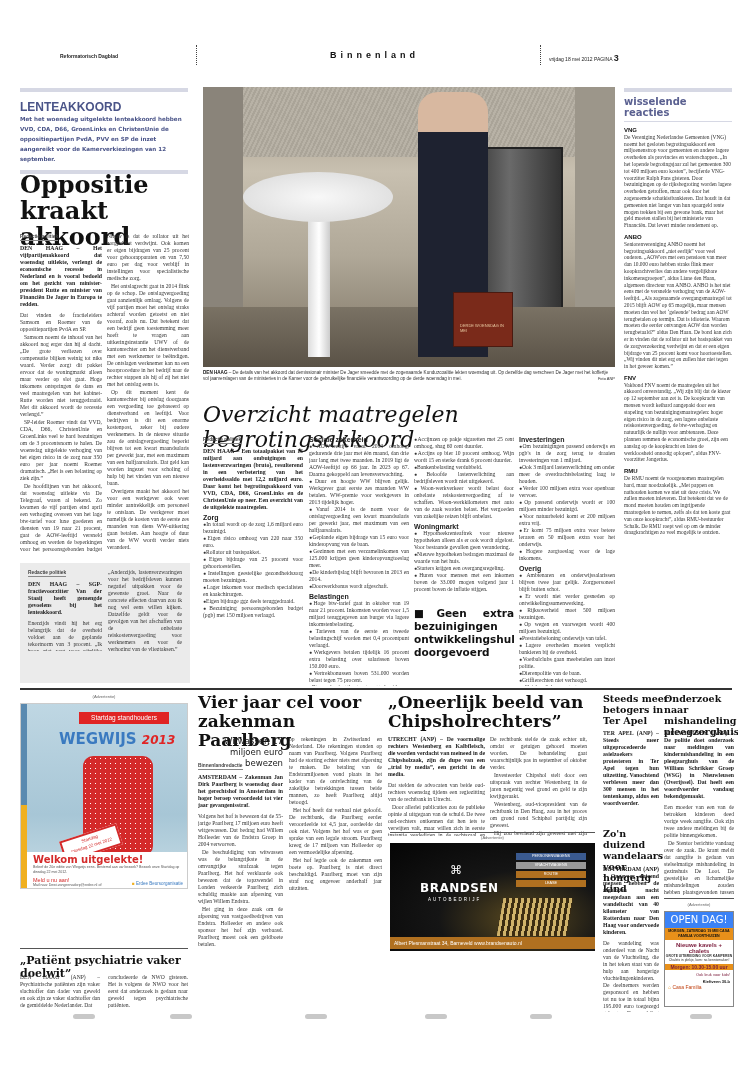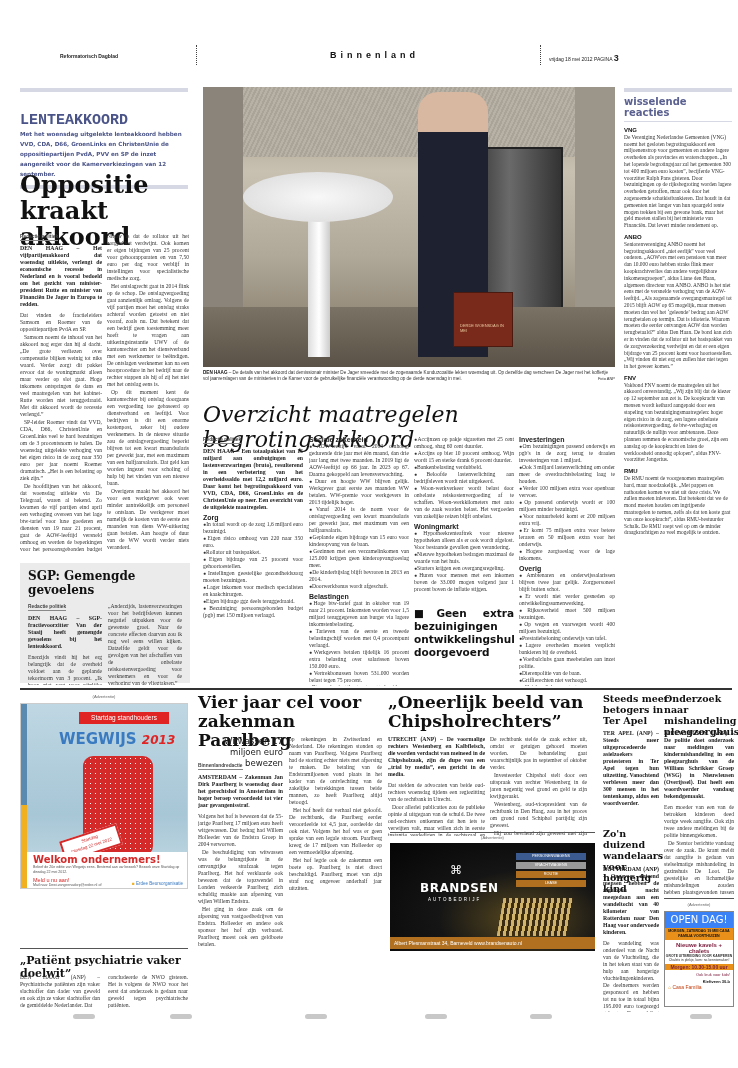--- a/index.html
+++ b/index.html
@@ -17,21 +17,21 @@
 
   
   .hdr-paper { left: 60px; top: 53px; font-family: "Liberation Sans", sans-serif; font-size: 5px; font-weight: bold; color: #222; }
   .hdr-section { left: 330px; top: 50px; font-family: "Liberation Sans", sans-serif; font-size: 9px; font-weight: bold; letter-spacing: 4px; color: #111; }
   .hdr-date { left: 549px; top: 53px; font-family: "Liberation Sans", sans-serif; font-size: 5px; color: #222; }
   .hdr-date b { font-size: 9px; }
 
   
   .lente-box { left: 20px; top: 88px; width: 168px; }
   .bar { height: 4px; background: #d6d8e4; }
-  .lente-title { font-family: Liberation Mono, monospace; font-weight: bold; font-size: 15px; color: #4a5488; margin-top: 20px; }
+  .lente-title { font-family: Liberation Sans, sans-serif; font-weight: bold; font-size: 12px; color: #4a5488; margin-top: 8px; }
   .lente-text { font-family: "DejaVu Sans", sans-serif; font-weight: bold; font-size: 5.6px; line-height: 10px; color: #4a5488; }
 
   .headline-opp { left: 20px; top: 172px; width: 175px; font-family: "DejaVu Serif", serif; font-weight: bold; font-size: 24px; line-height: 26px; color: #111; }
 
   .photo { left: 203px; top: 87px; width: 412px; height: 280px; background: linear-gradient(180deg, #9a9080 0%, #c8c0b0 30%, #b0a898 60%, #7a7060 100%); overflow: hidden; }
   .photo .ceiling { position: absolute; left: 0; top: 0; width: 100%; height: 70px; background: repeating-linear-gradient(115deg, #aaa498 0 2px, #b8b2a6 2px 4px); }
   .photo .wall-l { position: absolute; left: 0; top: 0; width: 40px; height: 100%; background: #8a847a; }
   .photo .wall-r { position: absolute; right: 0; top: 0; width: 40px; height: 100%; background: #9c968a; }
   .photo .door { position: absolute; left: 270px; top: 60px; width: 90px; height: 200px; background: linear-gradient(90deg, #3a3a3a, #6a6a6a 40%, #333); border: 2px solid #222; }
   .photo .floor { position: absolute; left: 0; bottom: 0; width: 100%; height: 60px; background: linear-gradient(180deg, #7a7264, #5a5246); }
@@ -127,21 +127,20 @@
 </div>
 <div class="abs body-text" style="left:107px;top:233px;width:82px;height:320px;overflow:hidden;">
   <p class="first">Nieuw is dat de rollator uit het zorgpakket verdwijnt. Ook komen er eigen bijdragen van 25 procent voor gehoorapparaten en van 7,50 euro per dag voor verblijf in instellingen voor specialistische medische zorg.</p>
   <p>Het ontslagrecht gaat in 2014 flink op de schop. De ontslagvergoeding gaat aanzienlijk omlaag. Volgens de vijf partijen moet het ontslag straks achteraf worden getoetst en niet vooraf, zoals nu. Dat betekent dat een bedrijf geen toestemming meer hoeft te vragen aan uitkeringsinstantie UWV of de kantonrechter om het dienstverband met een werknemer te beëindigen. De ontslagen werknemer kan na een hoorprocedure in het bedrijf naar de rechter stappen als hij of zij het niet met het ontslag eens is.</p>
   <p>Op dit moment kent de kantonrechter bij ontslag doorgaans een vergoeding toe gebaseerd op dienstverband en leeftijd. Voor bedrijven is dit een enorme kostenpost, zeker bij oudere werknemers. In de nieuwe situatie zou de ontslagvergoeding beperkt blijven tot een kwart maandsalaris per gewerkt jaar, met een maximum van een halfjaarsalaris. Dat geld kan worden ingezet voor scholing of hulp bij het vinden van een nieuwe baan.</p>
   <p>Overigens maakt het akkoord het voor een werkgever ook weer minder aantrekkelijk om personeel te ontslaan. De werkgever moet namelijk de kosten van de eerste zes maanden van diens WW-uitkering gaan betalen. Aan hoogte of duur van de WW wordt verder niets veranderd.</p>
   <p>De maatregelen zouden het begrotingstekort in 2013 met 12,2 miljard euro moeten verlagen tot 2,9 procent van het bbp. Ze leiden tot 2 procent aan koopkrachtverlies. Volgens premier Rutte is de pijn evenwichtig verdeeld over de verschillende inkomensgroepen.</p>
 </div>
 
 <div class="abs sgp">
-  <div class="sgp-title">SGP: Gemengde gevoelens</div>
   <div style="display:flex;gap:6px;">
     <div class="body-text" style="width:75px;height:82px;overflow:hidden;">
       <div class="byline">Redactie politiek</div>
       <div class="lede">DEN HAAG – SGP-fractievoorzitter Van der Staaij heeft gemengde gevoelens bij het lenteakkoord.</div>
       <p class="first" style="margin-top:4px;">Enerzijds vindt hij het erg belangrijk dat de overheid voldoet aan de geplande tekortnorm van 3 procent. „Ik hoop niet weg voor pijnlijke maatregelen”, aldus de SGP-er vanochtend.</p>
     </div>
     <div class="body-text" style="width:75px;height:82px;overflow:hidden;">
       <p class="first">„Anderzijds, lastenverzwaringen voor het bedrijfsleven kunnen negatief uitpakken voor de gewenste groei. Naar de concrete effecten daarvan zou ik nog wel eens willen kijken. Datzelfde geldt voor de gevolgen van het afschaffen van de onbelaste reiskostenvergoeding voor werknemers en voor de verhoging van de vliegtaksen.”</p>
     </div>
   </div>
@@ -256,21 +255,21 @@
 <div class="abs wegwijs">
   <div class="strip"></div>
   <div class="startdag">Startdag standhouders</div>
   <div class="logo"><span style="color:#3a7ac0;font-style:normal;font-size:15px;">WEGWIJS</span> <span>2013</span></div>
   <div class="suitcase"></div>
   <div class="tag">
     <div>Startdag</div>
     <div style="line-height:6px;">Dinsdag 22 mei 2012</div>
   </div>
   <div class="bottom">
-    <div class="welkom">Welkom ondernemers!</div>
+    <div class="welkom">Welkom uitgelekte!</div>
     <div class="small">Beleef de 20e editie van Wegwijs eens. Bestemd aan uw bezoek? Bezoek onze Startdag op dinsdag 22 mei 2012.</div>
     <div style="display:flex;justify-content:space-between;margin-top:2px;">
       <div>
         <div style="font-family:'Liberation Sans',sans-serif;font-size:5.5px;color:#d42a2a;">Meld u nu aan!</div>
         <div class="small" style="width:70px;">Mail naar Dewi.vangeenadorp@erdee.nl of bel 055-5398498</div>
       </div>
       <div style="font-family:'Liberation Sans',sans-serif;font-size:4.5px;color:#3a7ac0;padding-top:4px;"><span style="color:#f0b020;">■</span> <span>Erdee Beursorganisatie</span></div>
     </div>
   </div>
 </div>

